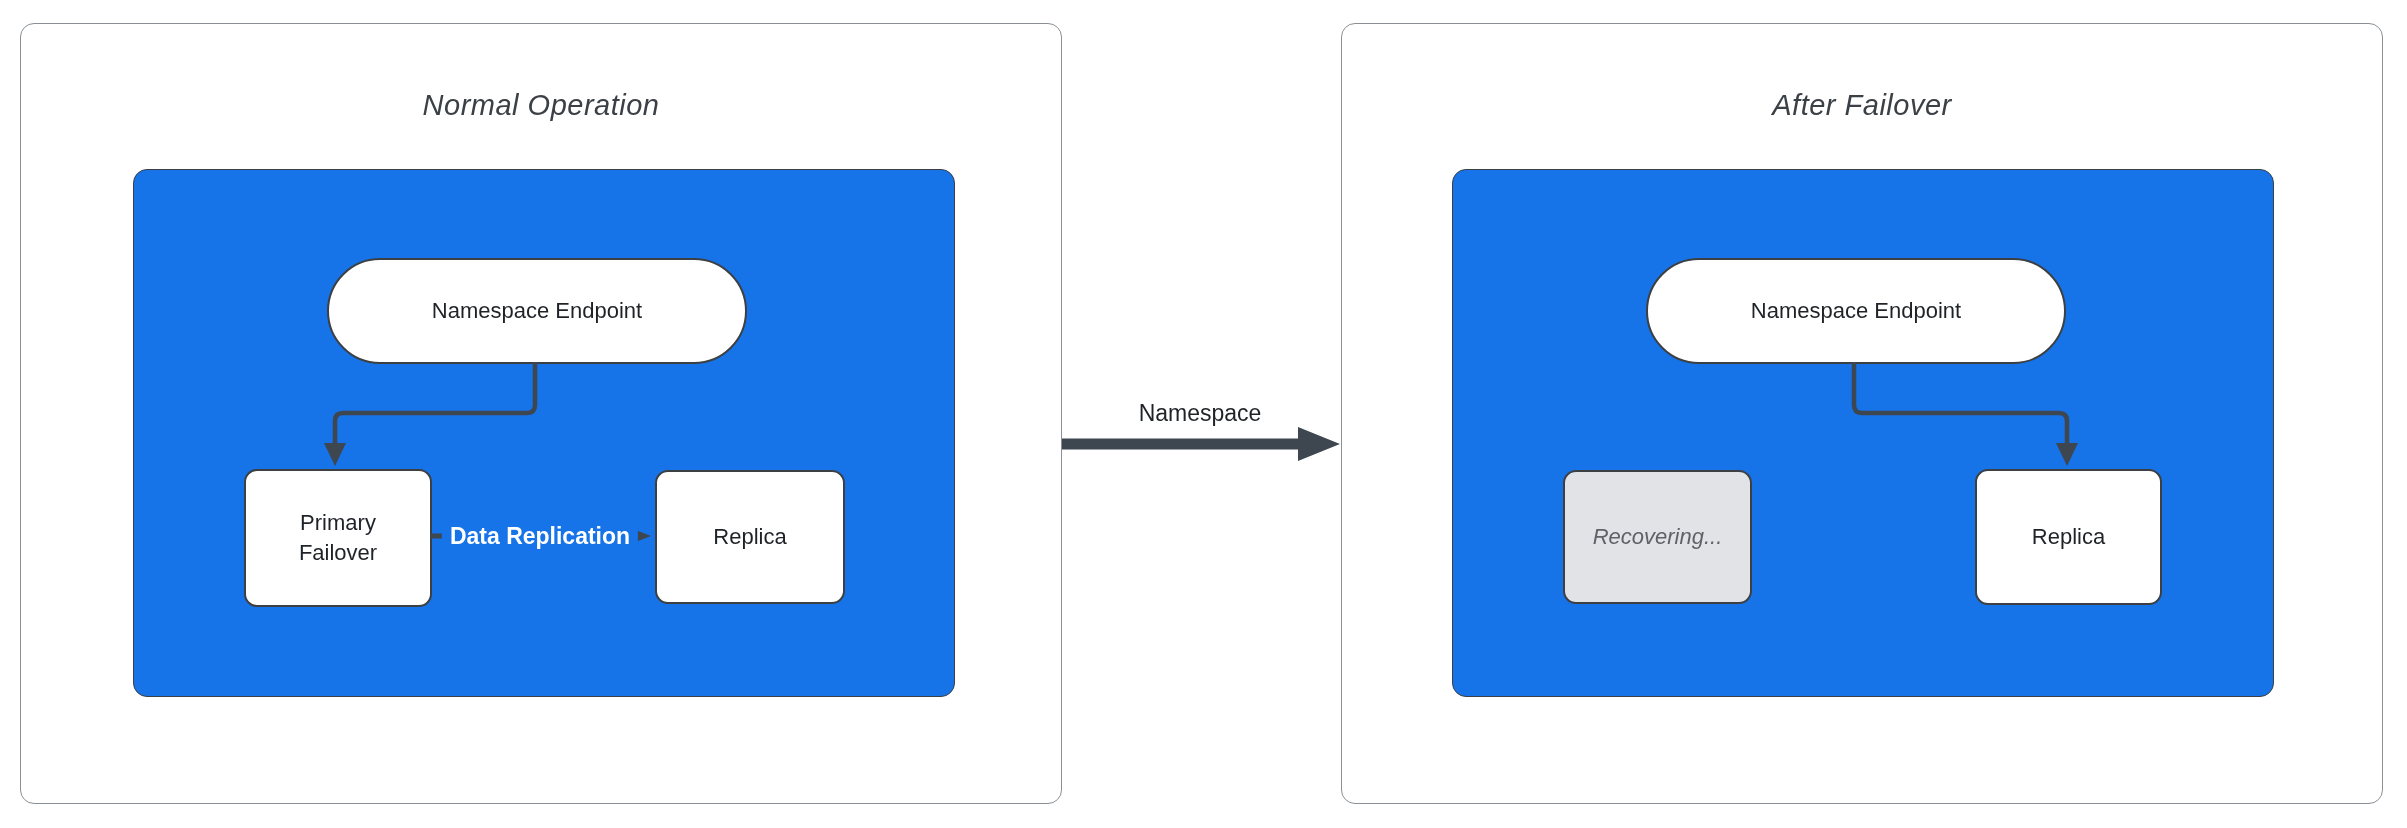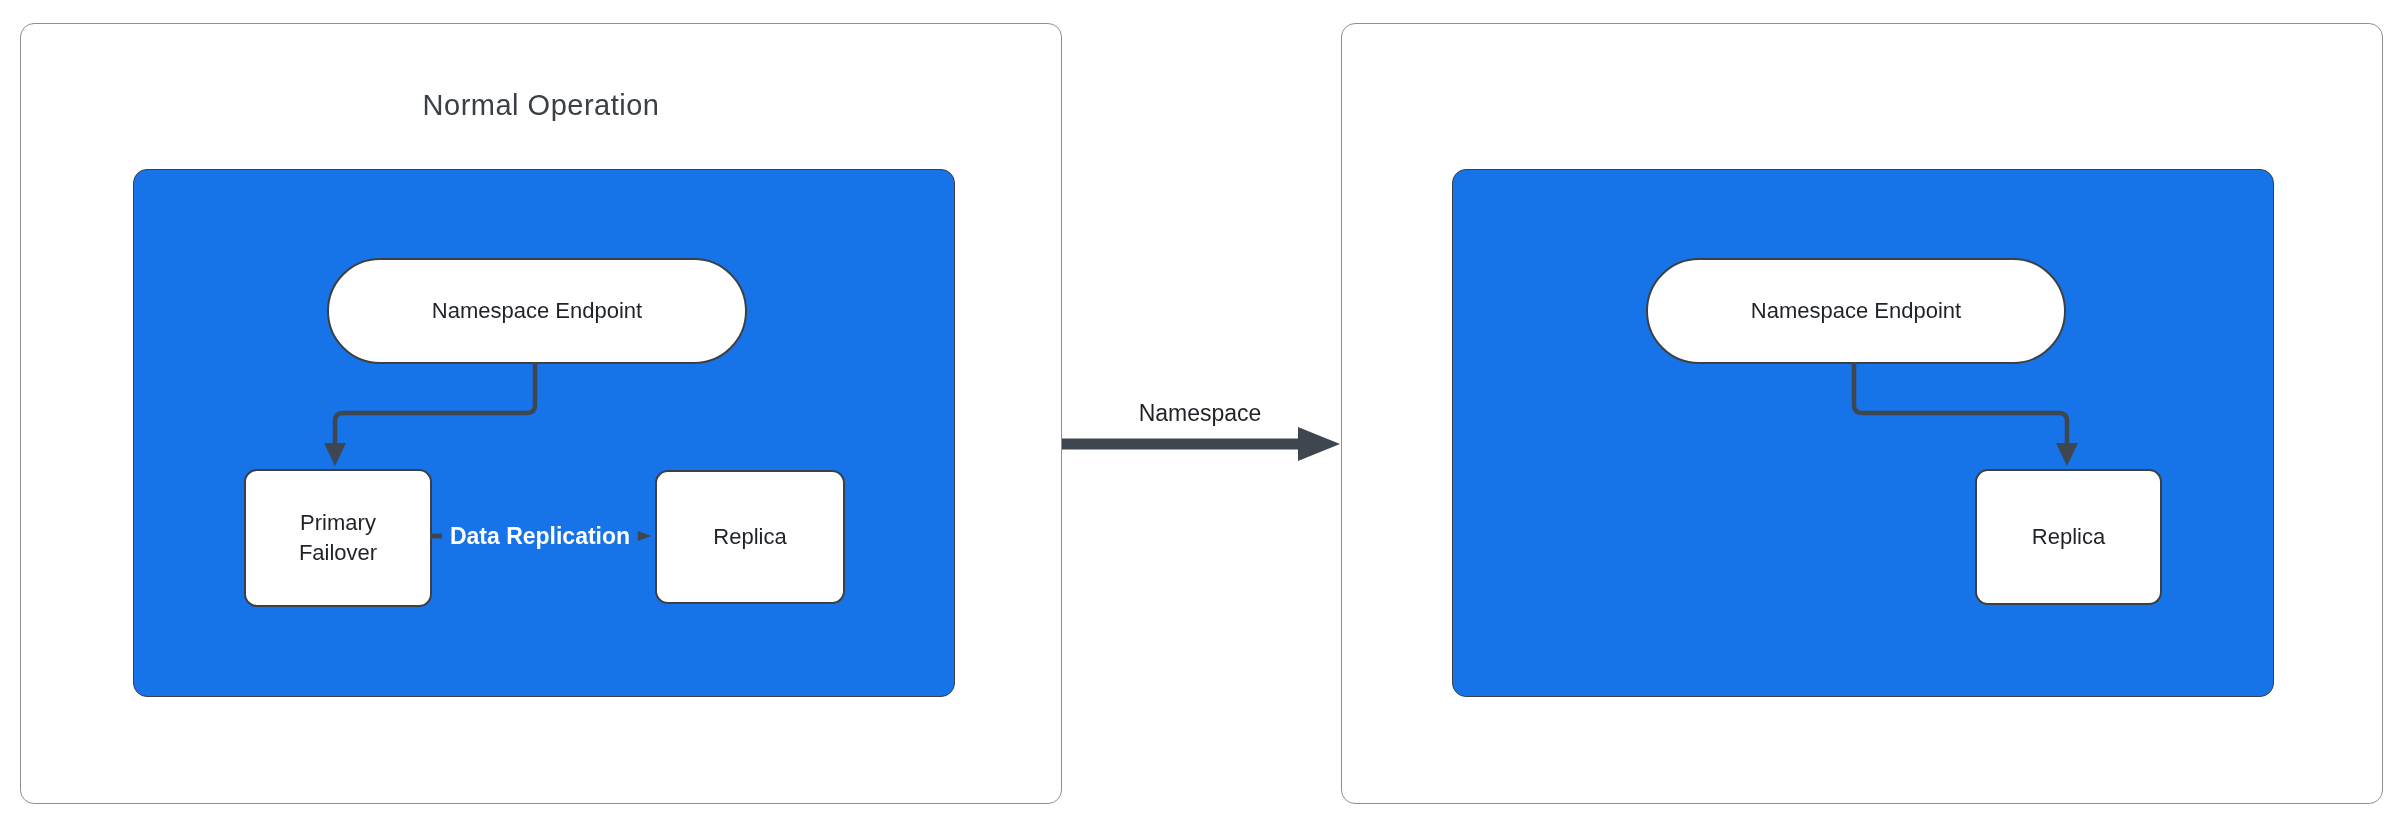--- a/index.html
+++ b/index.html
@@ -11,21 +11,21 @@
   html,body{background:var(--canvas-bg);}
   body{font-family:"Liberation Sans", sans-serif;}
   .canvas{position:relative;width:2407px;height:828px;background:var(--canvas-bg);overflow:hidden;}
 
   .panel{position:absolute;top:23px;width:1042px;height:781px;background:var(--canvas-bg);
          border:1.5px solid var(--panel-border);border-radius:14px;}
   .panel.left{left:20px;}
   .panel.right{left:1341px;}
 
   .panel-title{position:absolute;top:65px;left:0;width:100%;text-align:center;
-               font-size:29px;font-weight:500;color:var(--title-text);letter-spacing:.5px;}
+               font-size:29px;font-style:italic;font-weight:500;color:var(--title-text);letter-spacing:.5px;}
 
   .zone{position:absolute;top:145px;width:822px;height:528px;background:var(--zone-fill);
         border:1px solid var(--zone-border);border-radius:14px;}
   .panel.left .zone{left:112px;}
   .panel.right .zone{left:110px;}
 
   .node{position:absolute;display:flex;align-items:center;justify-content:center;text-align:center;
         background:var(--node-fill);border:2.5px solid var(--node-border);border-radius:13px;
         color:var(--node-text);font-size:22px;line-height:30px;}
   .node.stadium{left:193px;top:88px;width:420px;height:106px;border-radius:53px;}
@@ -57,23 +57,27 @@
       <div class="node primary">
         <span>Primary Failover</span>
       </div>
       <div class="node replica-l">
         <span>Replica</span>
       </div>
     </div>
   </div>
 
   <div class="panel right">
+    <div class="panel-title">After Failover</div>
     <div class="zone">
       <div class="node stadium">
         <span>Namespace Endpoint</span>
+      </div>
+      <div class="node recovering">
+        <span>Recovering...</span>
       </div>
       <div class="node replica-r">
         <span>Replica</span>
       </div>
     </div>
   </div>
 
   <svg class="arrows" viewBox="0 0 2407 828" xmlns="http://www.w3.org/2000/svg">
 
     <g>

